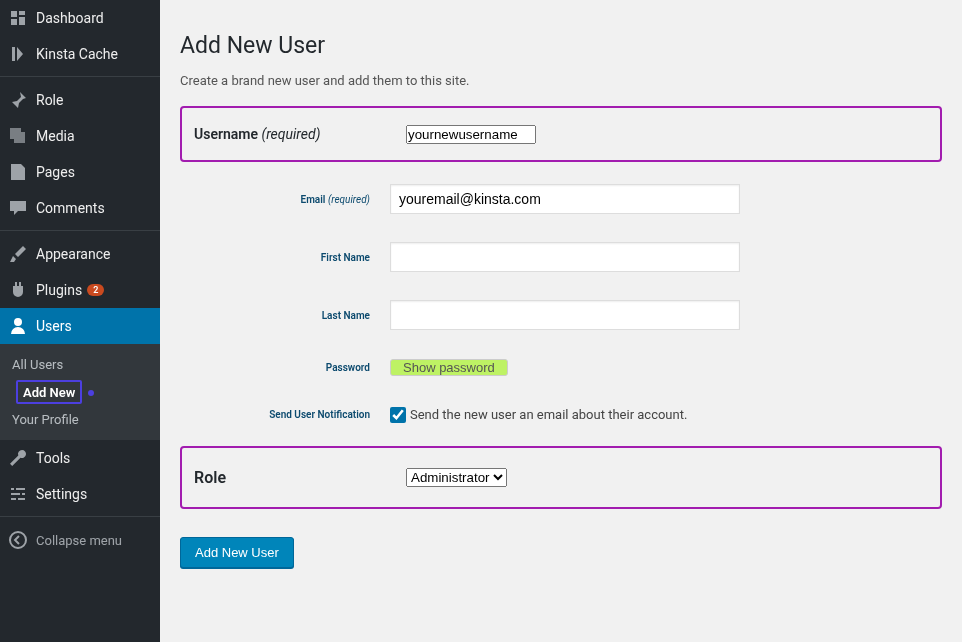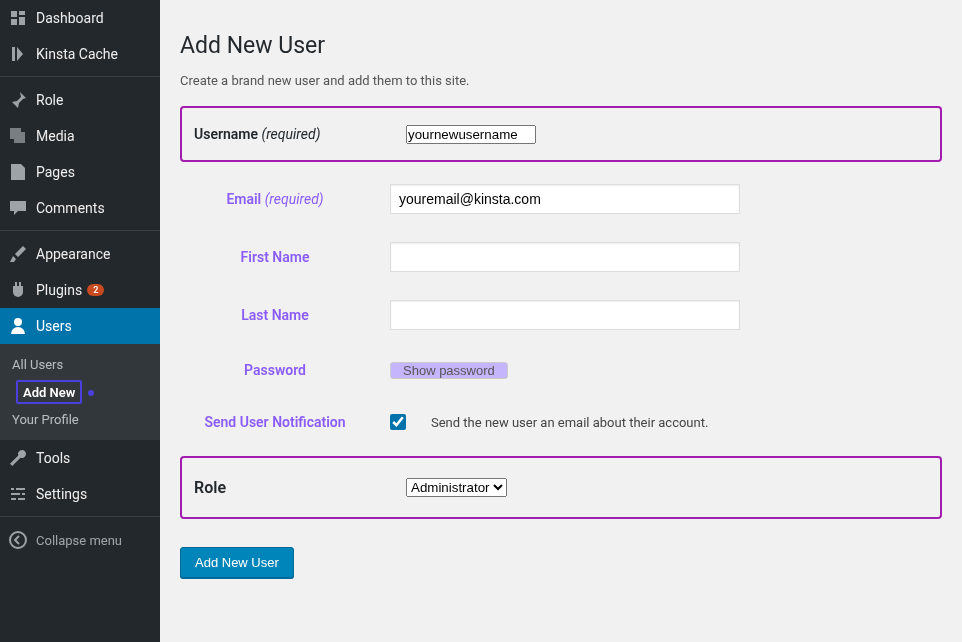--- a/index.html
+++ b/index.html
@@ -18,26 +18,26 @@
 .sub-highlight { border: 2px solid #4c3fe0; border-radius: 2px; display: inline-block; padding: 2px 5px; margin-left: 8px; }
 .sub-highlight + .dot { display: inline-block; width: 6px; height: 6px; background: #4c3fe0; border-radius: 50%; margin-left: 6px; vertical-align: middle; }
 .badge { background: #ca4a1f; color: #fff; border-radius: 10px; font-size: 9px; padding: 1px 6px; margin-left: 5px; font-weight: 600; }
 .sidebar-sep { height: 5px; border-bottom: 1px solid #393f44; margin-bottom: 5px; }
 .collapse { color: rgba(240,245,250,.6); font-size: 13px; }
 
 .main { flex: 1; background: #f1f1f1; padding: 10px 20px 20px 20px; overflow: auto; }
 h1 { font-size: 23px; font-weight: 400; color: #23282d; margin: 22px 0 14px 0; }
 .desc { font-size: 13px; color: #555; margin-bottom: 18px; }
 .form-table { width: 100%; border-collapse: collapse; }
-.form-table th { text-align: center; vertical-align: middle; padding: 18px 10px 18px 0; width: 200px; font-weight: 600; font-size: 14px; color: #8b5cf6; }
+.form-table th { text-align: right; vertical-align: middle; padding: 18px 10px 18px 0; width: 200px; font-weight: 600; font-size: 10px; color: #0c4a6e; }
 .form-table th .req { font-style: italic; font-weight: 400; }
 .form-table td { padding: 14px 10px; vertical-align: middle; }
 .form-table input[type=text], .form-table input[type=email] { width: 350px; padding: 5px 8px; border: 1px solid #ddd; background: #fff; font-size: 14px; height: 30px; box-shadow: inset 0 1px 2px rgba(0,0,0,.07); }
-.btn-secondary { background: #c4b5fd; border: 1px solid #ccc; color: #555; padding: 0 12px; font-size: 13px; border-radius: 3px; cursor: pointer; }
-.checkbox-row { display: flex; align-items: center; gap: 25px; font-size: 13px; color: #444; }
+.btn-secondary { background: #bef264; border: 1px solid #ccc; color: #555; padding: 0 12px; font-size: 13px; border-radius: 3px; cursor: pointer; }
+.checkbox-row { display: flex; align-items: center; gap: 4px; font-size: 13px; color: #444; }
 .checkbox-row input { accent-color: #0073aa; width: 16px; height: 16px; }
 .highlight-box { border: 2px solid #a21caf; border-radius: 4px; display: inline-block; padding: 6px 8px; }
 .highlight-box.row { display: flex; align-items: center; }
 .submit-btn { background: #0085ba; border: 1px solid #006799; color: #fff; padding: 7px 14px; font-size: 13px; border-radius: 3px; cursor: pointer; box-shadow: 0 1px 0 #006799; font-weight: 400; }
 </style>
 </head>
 <body>
 
 <div class="wrap">
   <div class="sidebar">

